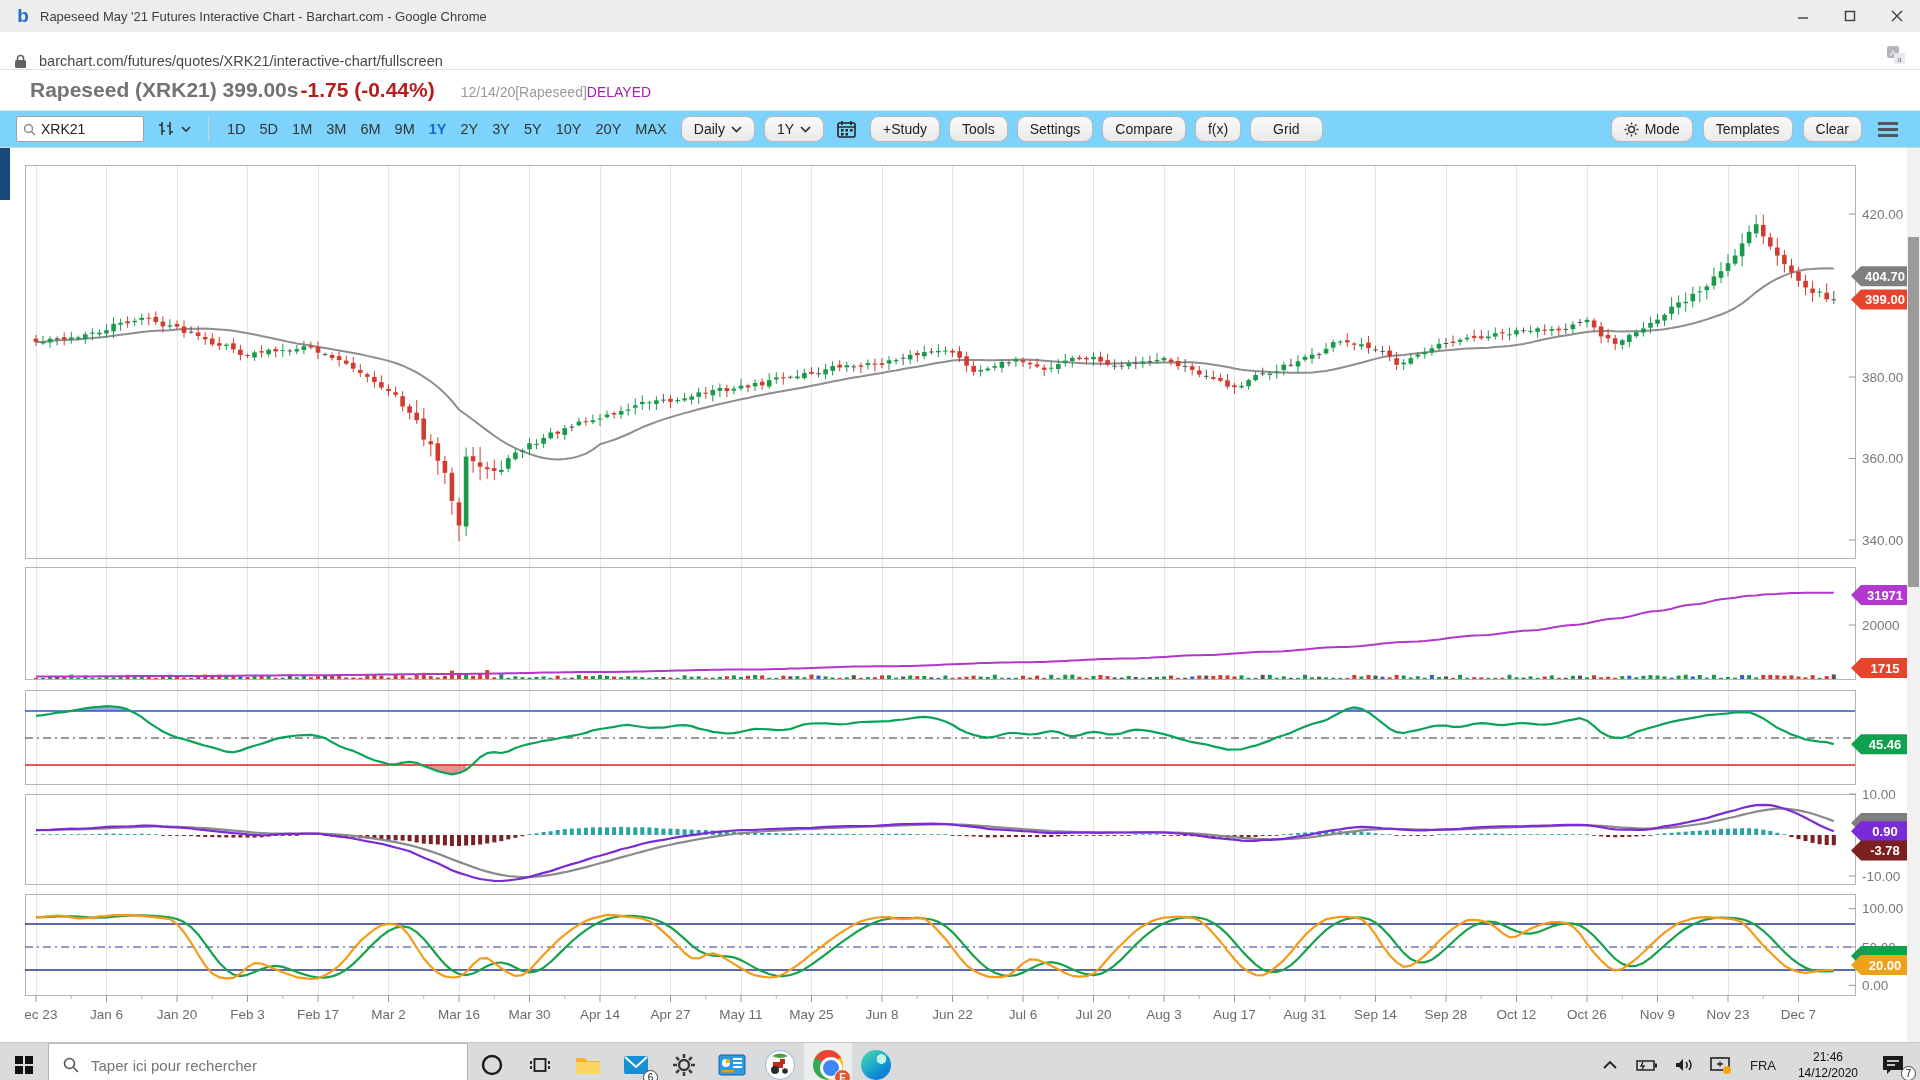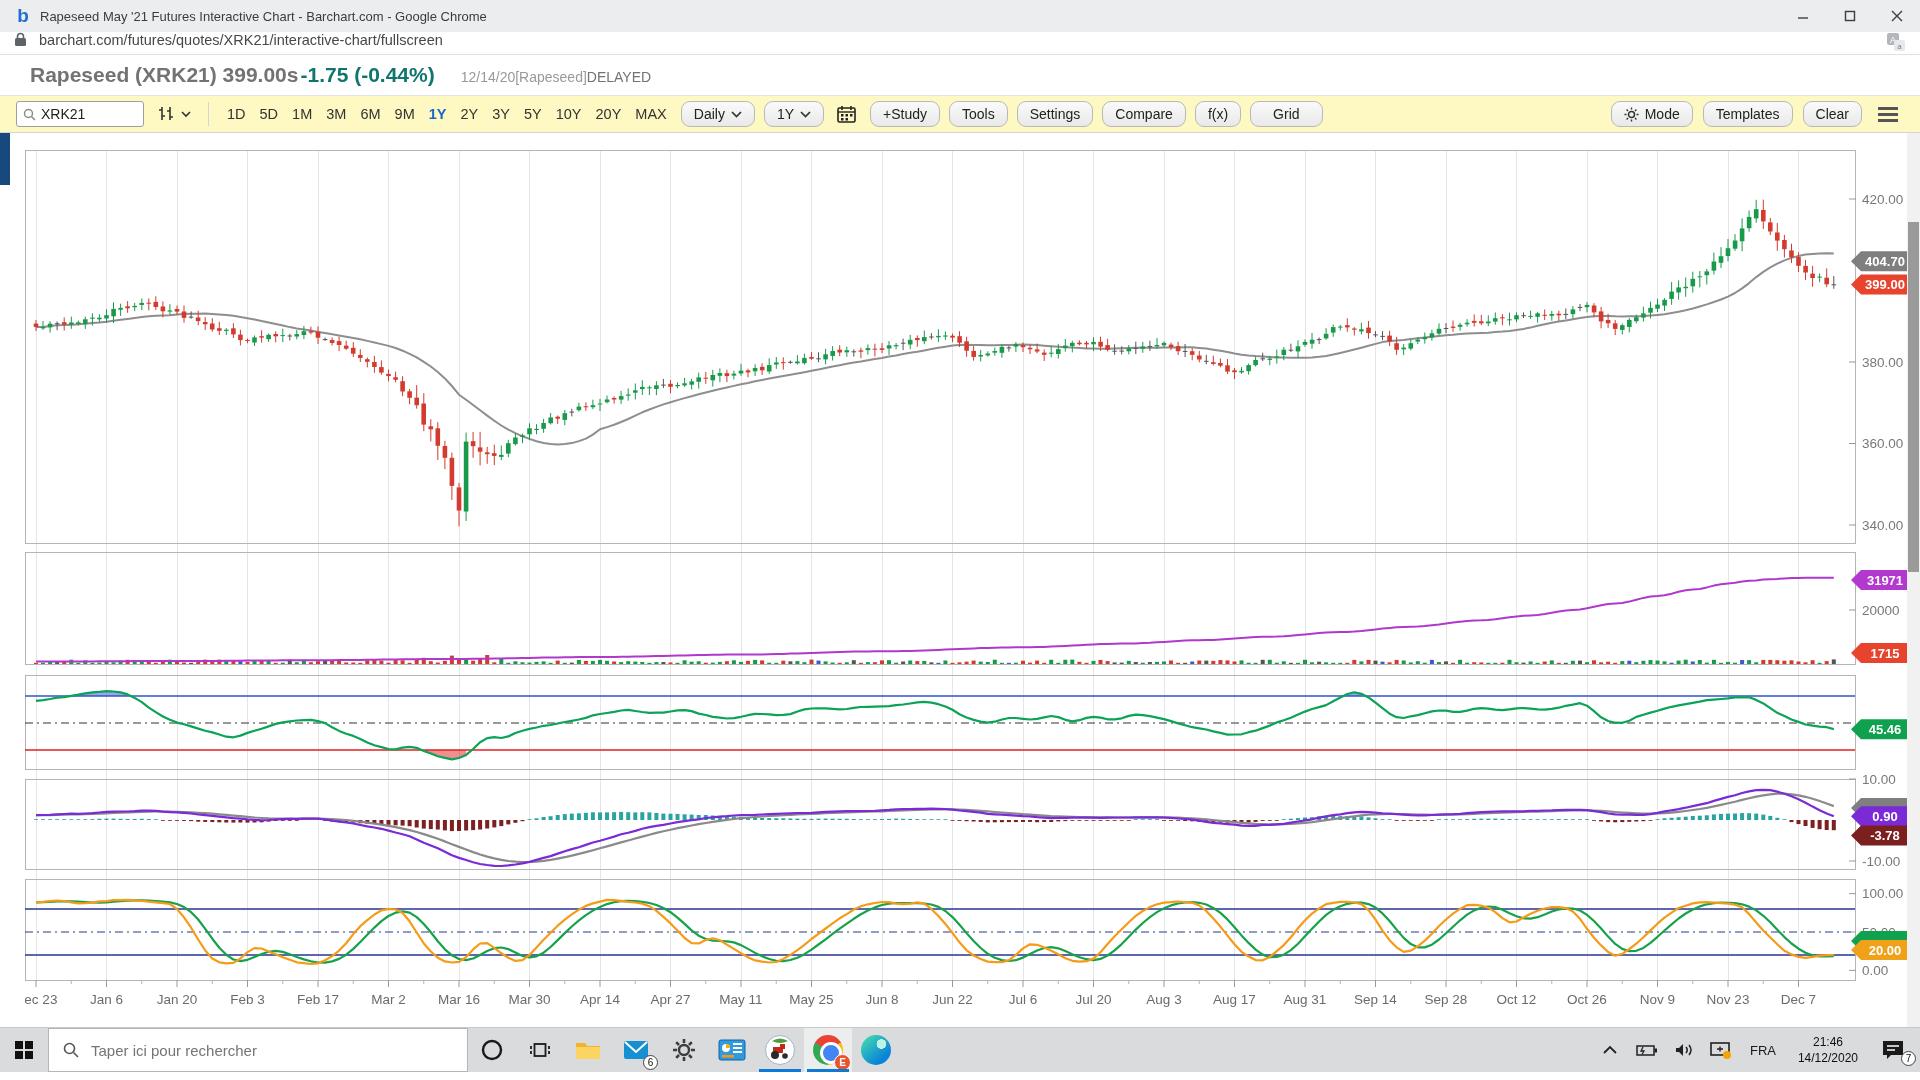--- a/index.html
+++ b/index.html
@@ -3,31 +3,31 @@
 <meta charset="utf-8">
 <style>
   *{box-sizing:border-box;margin:0;padding:0}
   html,body{width:1920px;height:1080px;overflow:hidden;font-family:"Liberation Sans",sans-serif;background:#fff}
   
   .titlebar{height:32px;background:#ecedee;display:flex;align-items:center;padding-left:10px}
   .favicon{font-size:19px;font-weight:bold;color:#1f6fd0;width:26px;text-align:center}
   .win-title{font-size:13px;color:#3c3c3c;margin-left:4px}
   .win-controls{margin-left:auto;display:flex;height:100%}
   .wc{width:47px;display:flex;align-items:center;justify-content:center}
-  .urlbar{height:23px;background:#fff;border-bottom:1px solid #e1e1e1;display:flex;align-items:flex-start;padding:0 14px}
+  .urlbar{height:38px;background:#fff;border-bottom:1px solid #e1e1e1;display:flex;align-items:flex-end;padding:0 14px}
   .url-text{font-size:14.5px;color:#474747;margin-left:12px}
   .url-right{margin-left:auto;opacity:.75}
   
   .quotebar{height:40px;display:flex;align-items:center;padding-left:30px;background:#fff}
   .q-title{font-size:21px;font-weight:bold;color:#737373}
-  .q-change{font-size:21px;font-weight:bold;color:#0f766e;margin-left:2px}
+  .q-change{font-size:21px;font-weight:bold;color:#b91c1c;margin-left:2px}
   .q-meta{font-size:14px;color:#999;margin-left:26px;margin-top:4px}
-  .q-delayed{color:#737373}
+  .q-delayed{color:#a21caf}
   
-  .toolbar{height:38px;background:#fef9c3;border-top:1px solid #e4e4e4;border-bottom:1px solid #d6d6d6;display:flex;align-items:center;padding:0 16px;gap:9px}
+  .toolbar{height:38px;background:#7dd3fc;border-top:1px solid #e4e4e4;border-bottom:1px solid #d6d6d6;display:flex;align-items:center;padding:0 16px;gap:9px}
   .searchbox{display:flex;align-items:center;background:#fff;border:1px solid #9e9e9e;border-radius:3px;height:26px;width:128px;padding:0 6px;gap:5px}
   .searchbox input{border:none;outline:none;width:90px;font-size:14px;color:#222;font-family:"Liberation Sans",sans-serif}
   .tool-ic{display:flex;align-items:center;gap:2px;padding:0 4px}
   .vdiv{width:1px;height:24px;background:#d4d4d4;margin:0 4px}
   .ranges{display:flex;gap:4px;align-items:center}
   .range{font-size:14.5px;color:#333;padding:2px 5px;cursor:pointer}
   .range.active{color:#1a67c9;font-weight:bold}
   .btn{font-size:14px;color:#222;background:linear-gradient(#fafafa,#e9e9e9);border:1px solid #b9b9b9;border-radius:9px;padding:4px 12px;display:flex;align-items:center;gap:6px;white-space:nowrap}
   .btn.wide{padding:4px 22px}
   .tb-right{margin-left:auto;display:flex;align-items:center;gap:10px}

